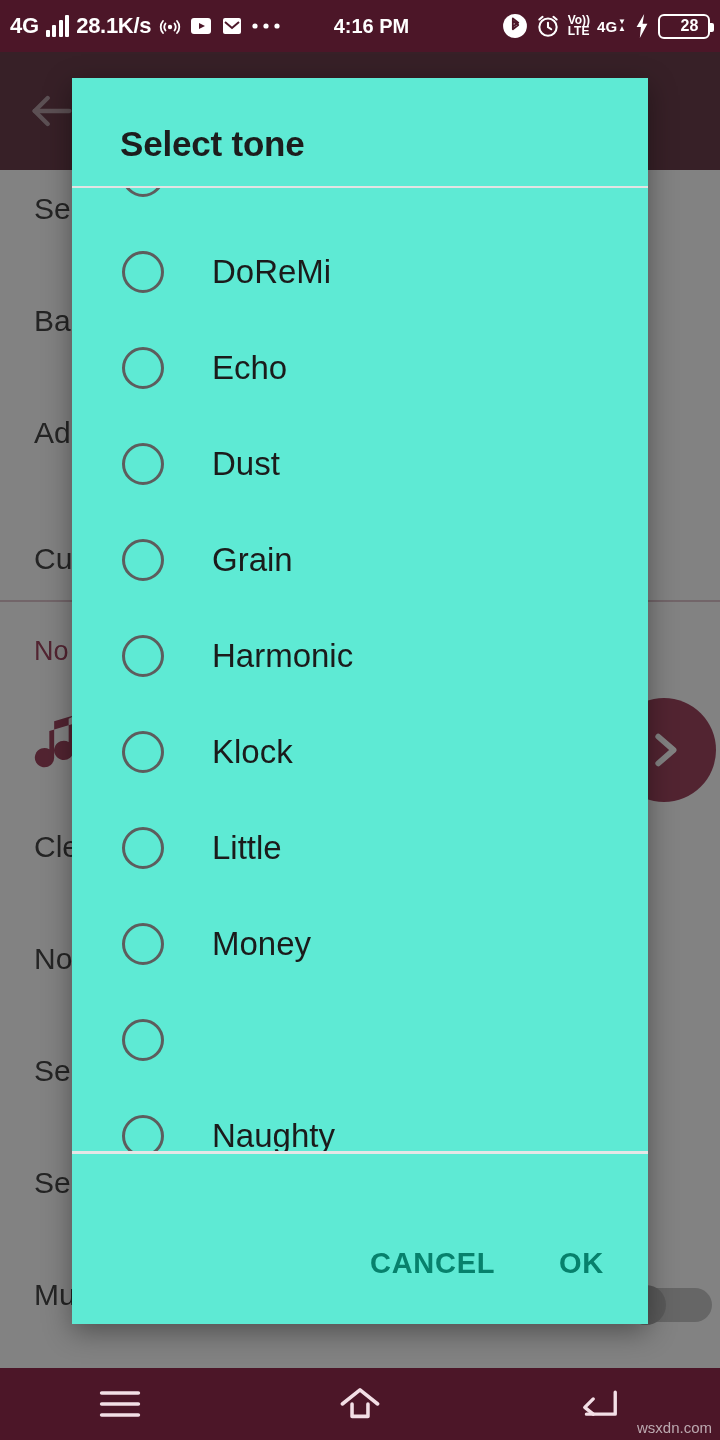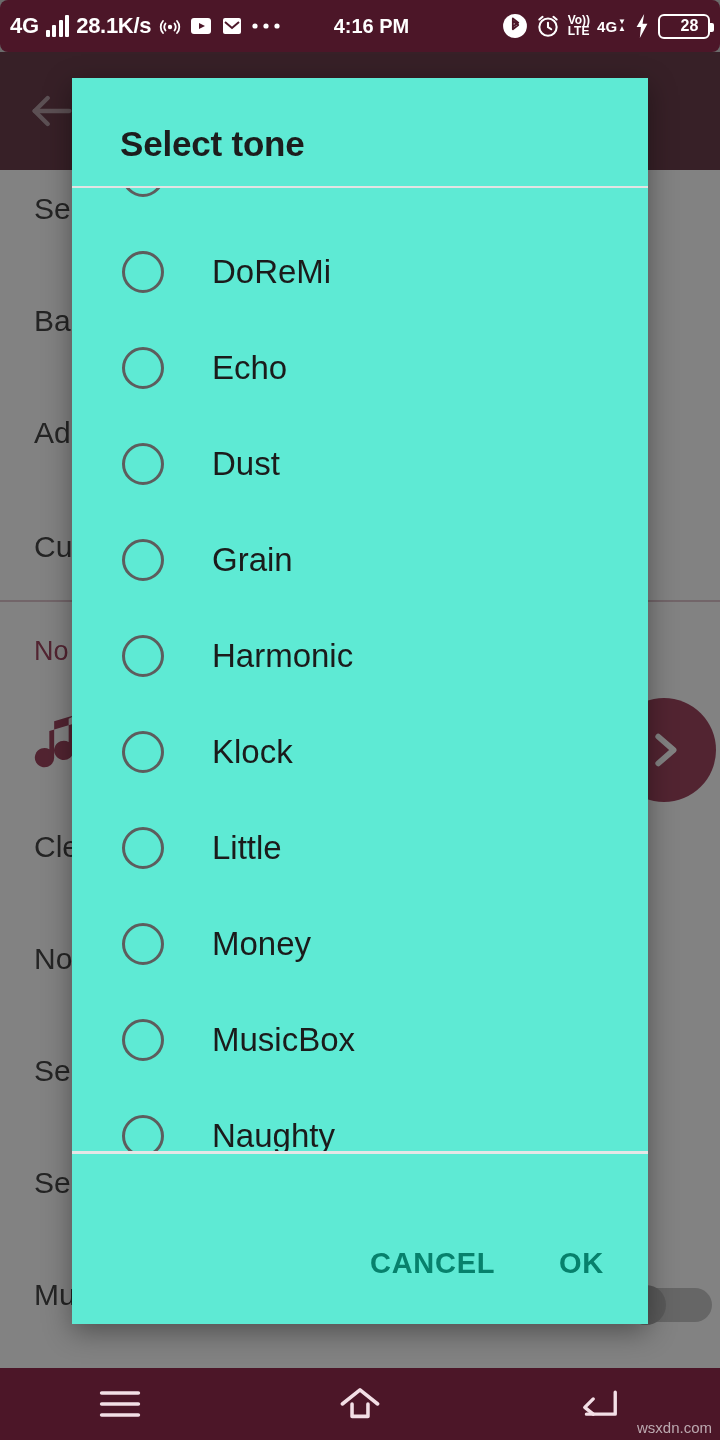--- a/index.html
+++ b/index.html
@@ -24,21 +24,20 @@
   #status-bar {
     position: absolute;
     top: 0; left: 0;
     width: 720px;
     height: 52px;
     background: #4c1628;
     display: flex;
     align-items: center;
     color: #ffffff;
     z-index: 40;
-    border-radius: 8px;
   }
   .sb-left {
     display: flex;
     align-items: center;
     gap: 7px;
     padding-left: 10px;
     flex: 0 0 auto;
   }
   .sb-center {
     flex: 1 1 auto;
@@ -291,21 +290,21 @@
         <line x1="20" y1="12" x2="4" y2="12"></line>
         <polyline points="10,6 4,12 10,18"></polyline>
       </svg>
     </span>
   </div>
 
   <div id="bg-content">
     <div class="bg-row" style="top:22px">Se</div>
     <div class="bg-row" style="top:134px">Ba</div>
     <div class="bg-row" style="top:246px">Ad</div>
-    <div class="bg-row" style="top:360px">Cu</div>
+    <div class="bg-row" style="top:372px">Cu</div>
     <div class="bg-divider" style="top:430px"></div>
     <div class="bg-row accent" style="top:466px">No</div>
 
     <div id="bg-note-icon" style="top:536px" class="ic">
       <svg width="58" height="74" viewBox="0 0 24 28" fill="#8c1f3f">
         <path d="M20 2 L10 5 L10 20 A4 4 0 1 1 8 16.6 L8 9 L18 6 L18 17 A4 4 0 1 1 16 13.6 L16 4 Z"></path>
       </svg>
     </div>
 
     <div id="bg-fab">
@@ -374,21 +373,20 @@
           <span class="tone-label">Little</span>
         </div>
 
         <div class="tone-item">
           <span class="radio"></span>
           <span class="tone-label">Money</span>
         </div>
 
         <div class="tone-item">
           <span class="radio"></span>
-          <span class="tone-label">MusicBox</span>
         </div>
 
         <div class="tone-item">
           <span class="radio"></span>
           <span class="tone-label">Naughty</span>
         </div>
 
       </div>
     </div>
 

